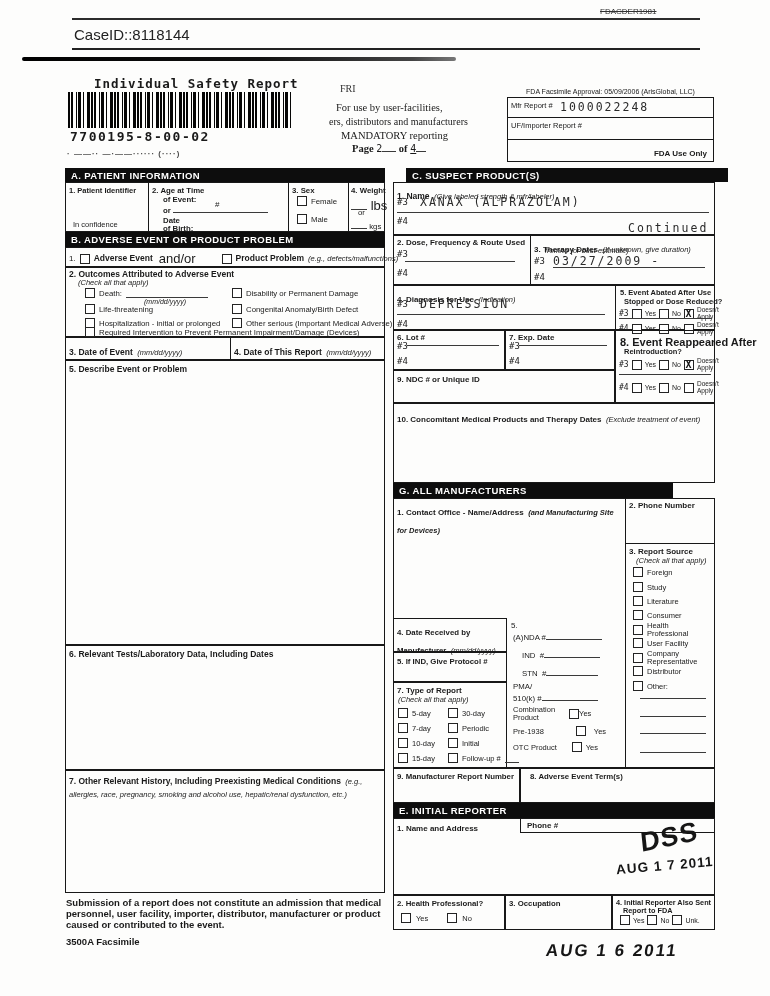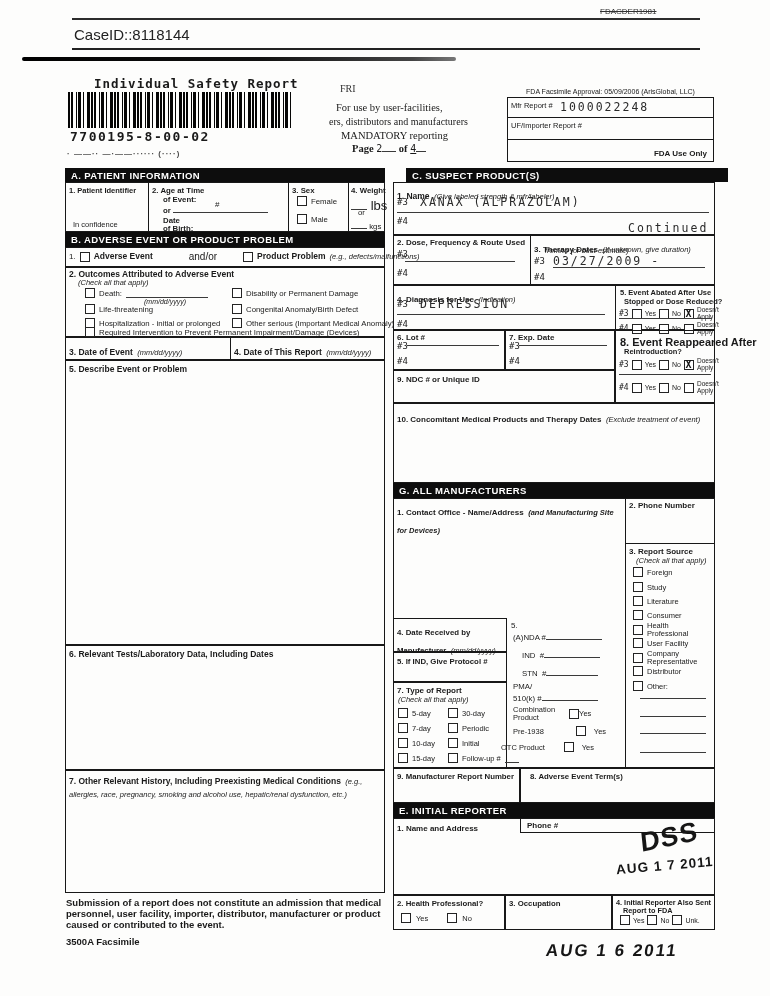--- a/index.html
+++ b/index.html
@@ -88,21 +88,21 @@
 <div class="abs" style="left:351px;top:198px;font-size:13px"><span class="ul" style="width:16px"></span> <span>lbs</span></div>
 <div class="abs" style="left:358px;top:208px;font-size:7.8px">or</div>
 <div class="abs" style="left:351px;top:220px;font-size:7.8px"><span class="ul" style="width:16px"></span> <span>kgs</span></div>
 
 <div class="bar" style="left:65px;top:232px;width:320px;height:15px">B. ADVERSE EVENT OR PRODUCT PROBLEM</div>
 <div class="box" style="left:65px;top:247px;width:320px;height:20px"></div>
 <div class="abs row" style="left:69px;top:251px">
   <span style="font-size:8px">1.</span>
   <span class="cb"></span>
   <span class="lb">Adverse Event</span>
-  <span style="font-size:10px;margin-left:32px">and/or</span>
+  <span style="font-size:13px;margin-left:2px">and/or</span>
   <span class="cb" style="margin-left:22px"></span>
   <span class="lb">Product Problem</span>
   <span class="nt">(e.g., defects/malfunctions)</span>
 </div>
 <div class="box" style="left:65px;top:267px;width:320px;height:70px"></div>
 <div class="abs lb" style="left:69px;top:270px">2. Outcomes Attributed to Adverse Event</div>
 <div class="abs nt" style="left:78px;top:278px">(Check all that apply)</div>
 <div class="abs row" style="left:85px;top:288px">
   <span class="cb"></span>
   <span style="font-size:7.8px">Death:</span>
@@ -121,21 +121,21 @@
 <div class="abs row" style="left:232px;top:288px">
     <span class="cb"></span>
     <span style="font-size:7.8px">Disability or Permanent Damage</span>
   </div>
 <div class="abs row" style="left:232px;top:304px">
     <span class="cb"></span>
     <span style="font-size:7.8px">Congenital Anomaly/Birth Defect</span>
   </div>
 <div class="abs row" style="left:232px;top:318px">
     <span class="cb"></span>
-    <span style="font-size:7.8px">Other serious (Important Medical Anomaly)</span>
+    <span style="font-size:7.8px">Other serious (Important Medical Adverse)</span>
   </div>
 <div class="abs row" style="left:85px;top:327px">
     <span class="cb"></span>
     <span style="font-size:7.8px">Required Intervention to Prevent Permanent Impairment/Damage (Devices)</span>
   </div>
 <div class="box" style="left:65px;top:337px;width:320px;height:23px"></div>
 <div class="abs" style="left:230px;top:337px;width:1.2px;height:23px;background:#181818"></div>
 <div class="abs" style="left:69px;top:341px"><span class="lb">3. Date of Event</span> <span class="nt">(mm/dd/yyyy)</span></div>
 <div class="abs" style="left:234px;top:341px"><span class="lb">4. Date of This Report</span> <span class="nt">(mm/dd/yyyy)</span></div>
 <div class="box" style="left:65px;top:360px;width:320px;height:285px"></div>
@@ -249,21 +249,21 @@
       <span>Apply</span>
     </span>
 </div>
 
 <div class="box" style="left:393px;top:370px;width:222px;height:33px"></div>
 <div class="abs lb" style="left:397px;top:375px;font-size:8px">9. NDC # or Unique ID</div>
 
 <div class="box" style="left:393px;top:403px;width:322px;height:80px"></div>
 <div class="abs" style="left:397px;top:408px"><span class="lb" style="font-size:8px">10. Concomitant Medical Products and Therapy Dates</span> <span class="nt">(Exclude treatment of event)</span></div>
 
-<div class="bar" style="left:393px;top:483px;width:322px;height:15px">G. ALL MANUFACTURERS</div>
+<div class="bar" style="left:393px;top:483px;width:280px;height:15px">G. ALL MANUFACTURERS</div>
 <div class="box" style="left:393px;top:498px;width:322px;height:270px"></div>
 <div class="abs" style="left:625px;top:498px;width:1.2px;height:270px;background:#181818"></div>
 <div class="abs" style="left:397px;top:501px;width:222px"><span class="lb" style="font-size:8px">1. Contact Office - Name/Address</span> <span class="nt" style="font-weight:700">(and Manufacturing Site</span> <span class="nt" style="font-weight:700">for Devices)</span></div>
 <div class="abs lb" style="left:629px;top:501px;font-size:8px">2. Phone Number</div>
 <div class="abs" style="left:625px;top:543px;width:90px;height:1.2px;background:#181818"></div>
 <div class="abs lb" style="left:629px;top:547px;font-size:8px">3. Report Source</div>
 <div class="abs nt" style="left:636px;top:556px">(Check all that apply)</div>
 <div class="abs row" style="left:633px;top:567px">
     <span class="cb"></span>
     <span style="font-size:7.5px">Foreign</span>
@@ -364,21 +364,21 @@
       <span>Product</span>
     </span>
     <span class="cb" style="margin-left:14px"></span>
     <span style="font-size:7.5px">Yes</span>
   </div>
 <div class="abs row" style="left:513px;top:726px;gap:8px">
     <span style="font-size:7.5px">Pre-1938</span>
     <span class="cb" style="margin-left:24px"></span>
     <span style="font-size:7.5px">Yes</span>
   </div>
-<div class="abs row" style="left:501px;top:742px;gap:8px">
+<div class="abs row" style="left:513px;top:742px;">
     <span style="font-size:7.5px">OTC Product</span>
     <span class="cb" style="margin-left:11px"></span>
     <span style="font-size:7.5px">Yes</span>
   </div>
 
 <div class="box" style="left:393px;top:768px;width:127px;height:35px"></div>
 <div class="abs lb" style="left:397px;top:772px;font-size:7.8px">9. Manufacturer Report Number</div>
 <div class="box" style="left:520px;top:768px;width:195px;height:35px"></div>
 <div class="abs lb" style="left:530px;top:772px;font-size:7.8px">8.  Adverse Event Term(s)</div>
 

